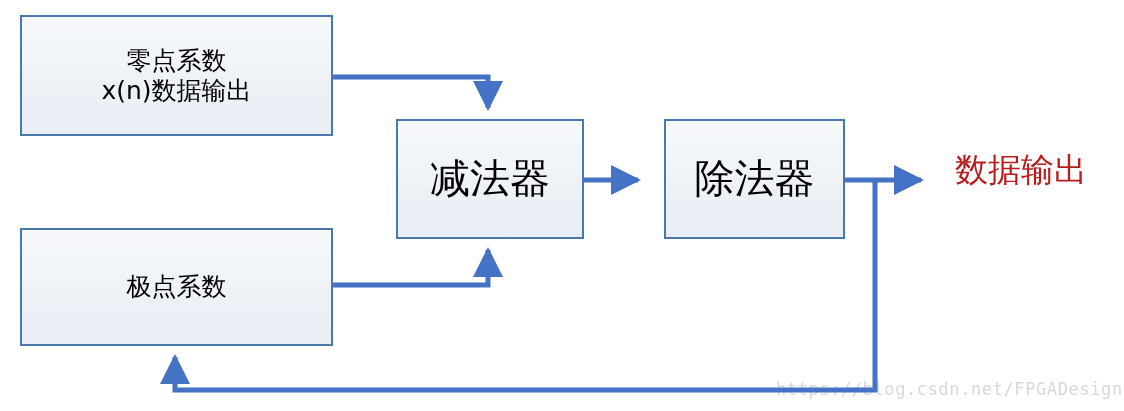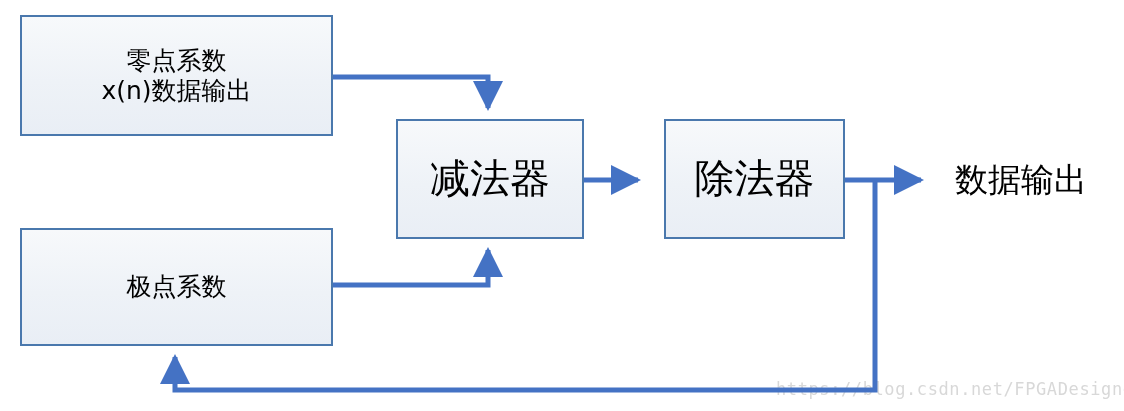--- a/index.html
+++ b/index.html
@@ -50,23 +50,23 @@
     font-size: 40px;
     text-align: right;
   }
   #node-zero  { left: 20px;  top: 15px;  width: 313px; height: 121px; }
   #node-pole  { left: 20px;  top: 228px; width: 313px; height: 118px; gap: 36px; }
   #node-sub   { left: 396px; top: 119px; width: 188px; height: 120px; }
   #node-div   { left: 648px; top: 119px; width: 181px; height: 120px; margin-left: 16px; }
   #label-output {
     position: absolute;
     left: 955px;
-    top: 158px;
+    top: 148px;
     font-size: 33px;
-    color: #000000;
+    color: #b91c1c;
     white-space: nowrap;
   }
   #watermark {
     position: absolute;
     left: 776px;
     top: 379px;
     font-family: "DejaVu Sans Mono", "Liberation Mono", monospace;
     font-size: 17px;
     letter-spacing: 0.6px;
     color: #d8d8d8;

